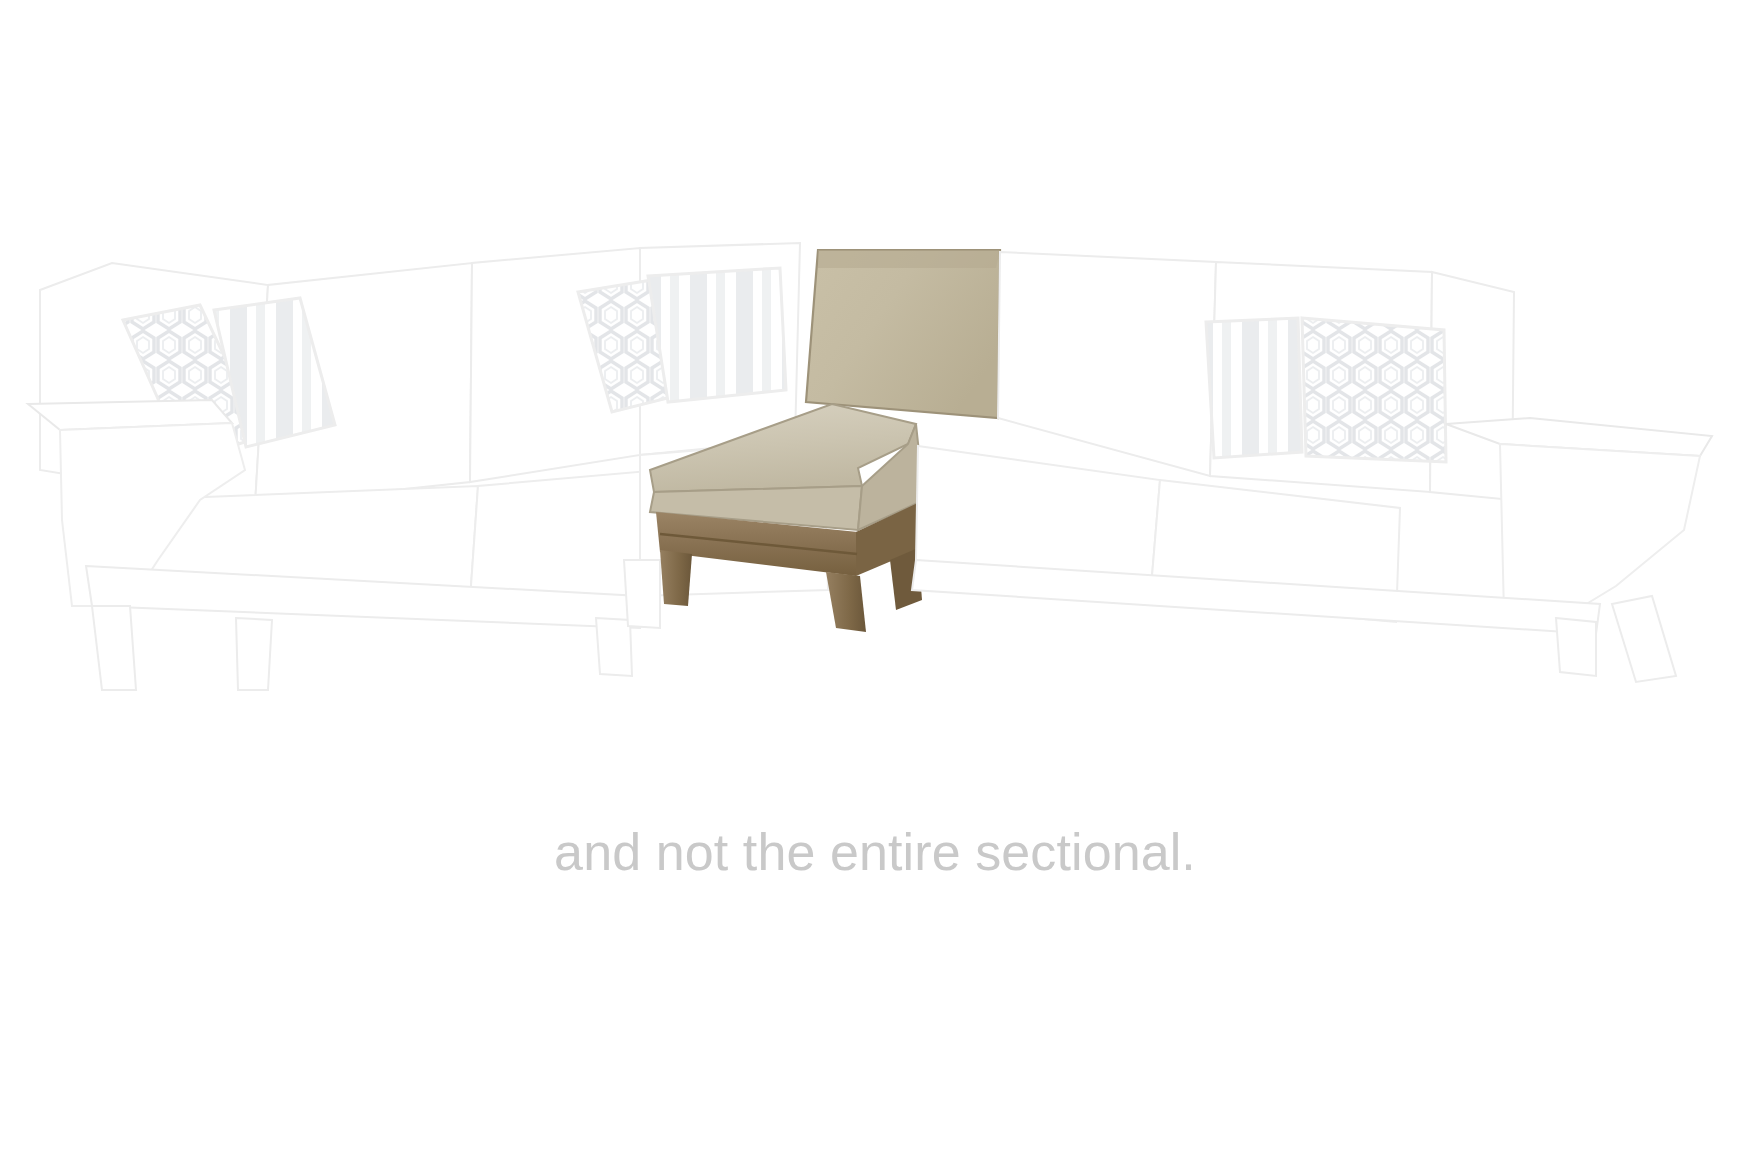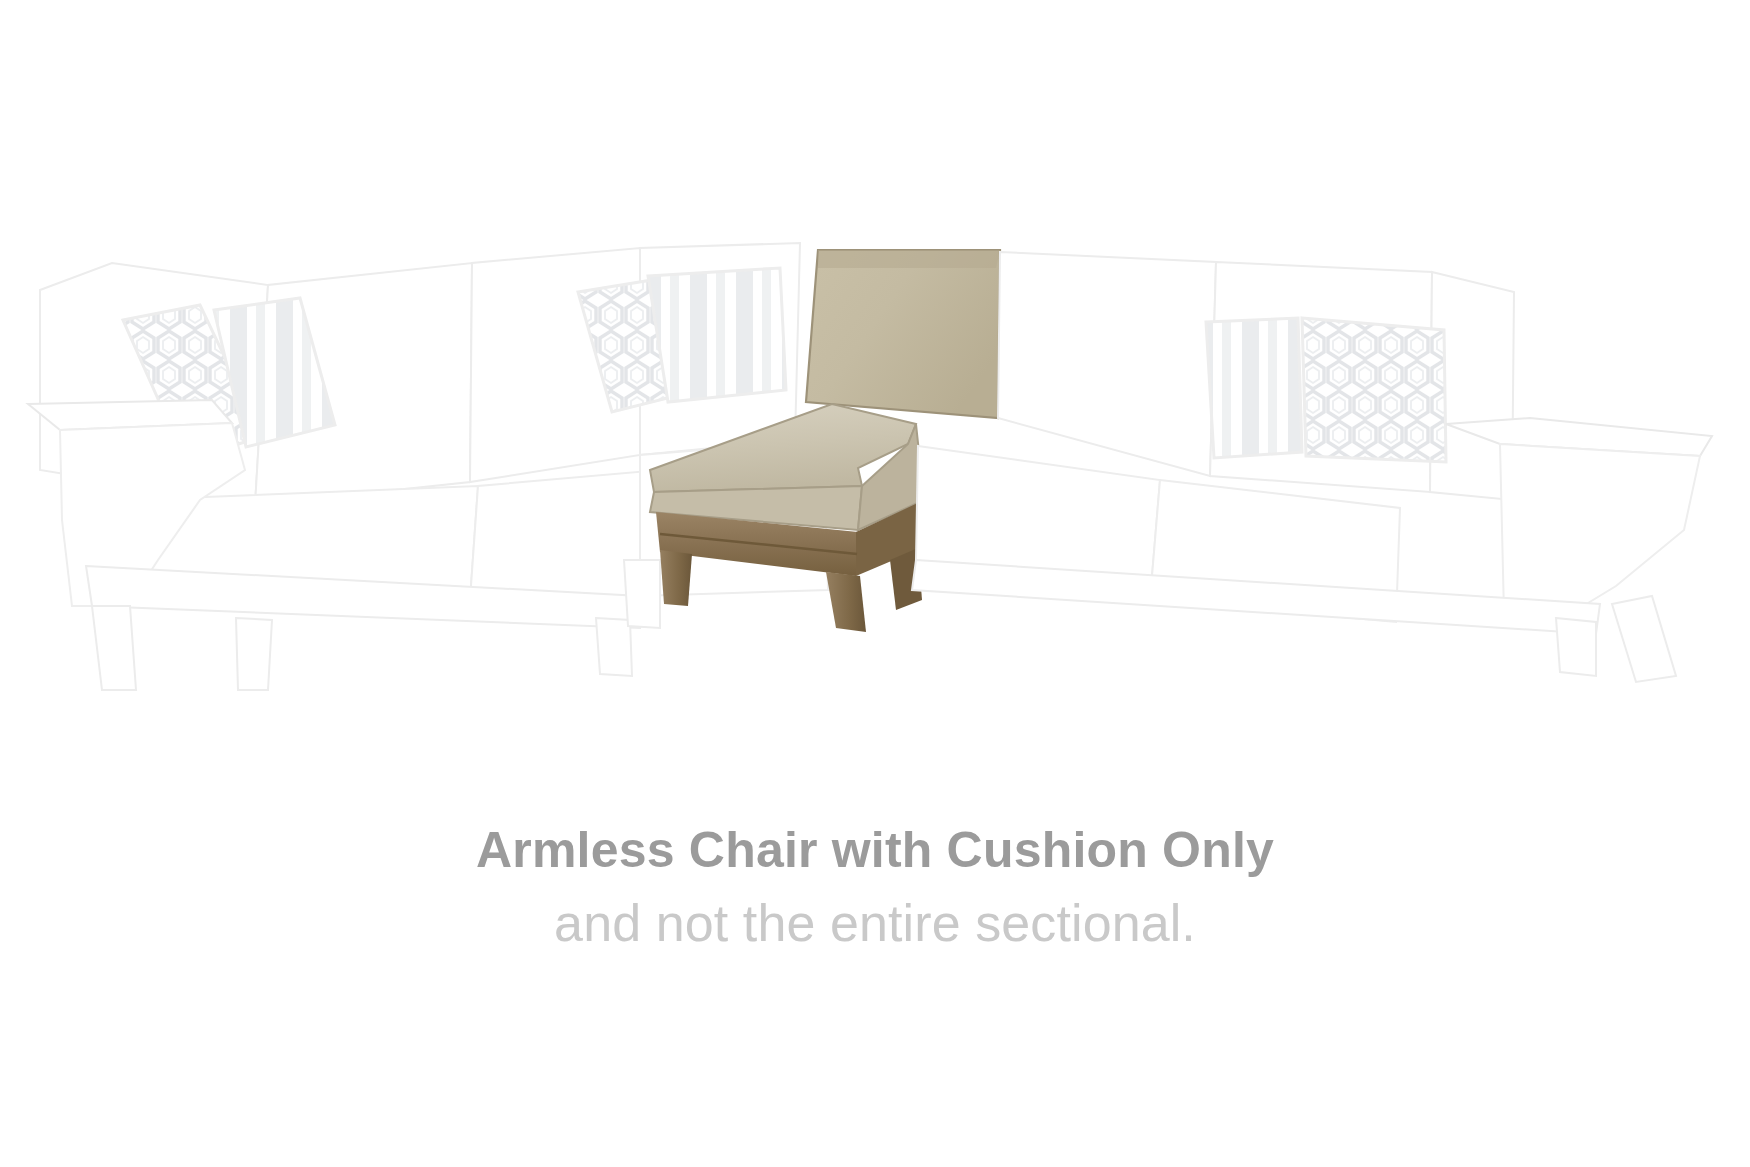--- a/index.html
+++ b/index.html
@@ -194,17 +194,16 @@
         <path d="M1446 424 L1530 418 L1712 436 L1700 456 L1500 444 Z" fill="#ffffff" stroke="#e9e9e9" stroke-width="2"></path>
         <path d="M1500 444 L1700 456 L1684 530 L1616 586 L1560 620 L1504 614 Z" fill="#ffffff" stroke="#eeeeee" stroke-width="2"></path>
         <path d="M916 560 L1600 604 L1596 634 L912 590 Z" fill="#ffffff" stroke="#ececec" stroke-width="2"></path>
         <path d="M1556 618 L1596 622 L1596 676 L1560 672 Z" fill="#ffffff" stroke="#ececec" stroke-width="2"></path>
         <path d="M1612 604 L1652 596 L1676 676 L1636 682 Z" fill="#ffffff" stroke="#ececec" stroke-width="2"></path>
       </g>
     </svg>
   </div>
 
   <div id="caption-block">
-    <p class="cap-line-2">Armless Chair with Cushion Only</p>
     <p class="cap-line-3">and not the entire sectional.</p>
   </div>
 
 </div>
 
 </body></html>

